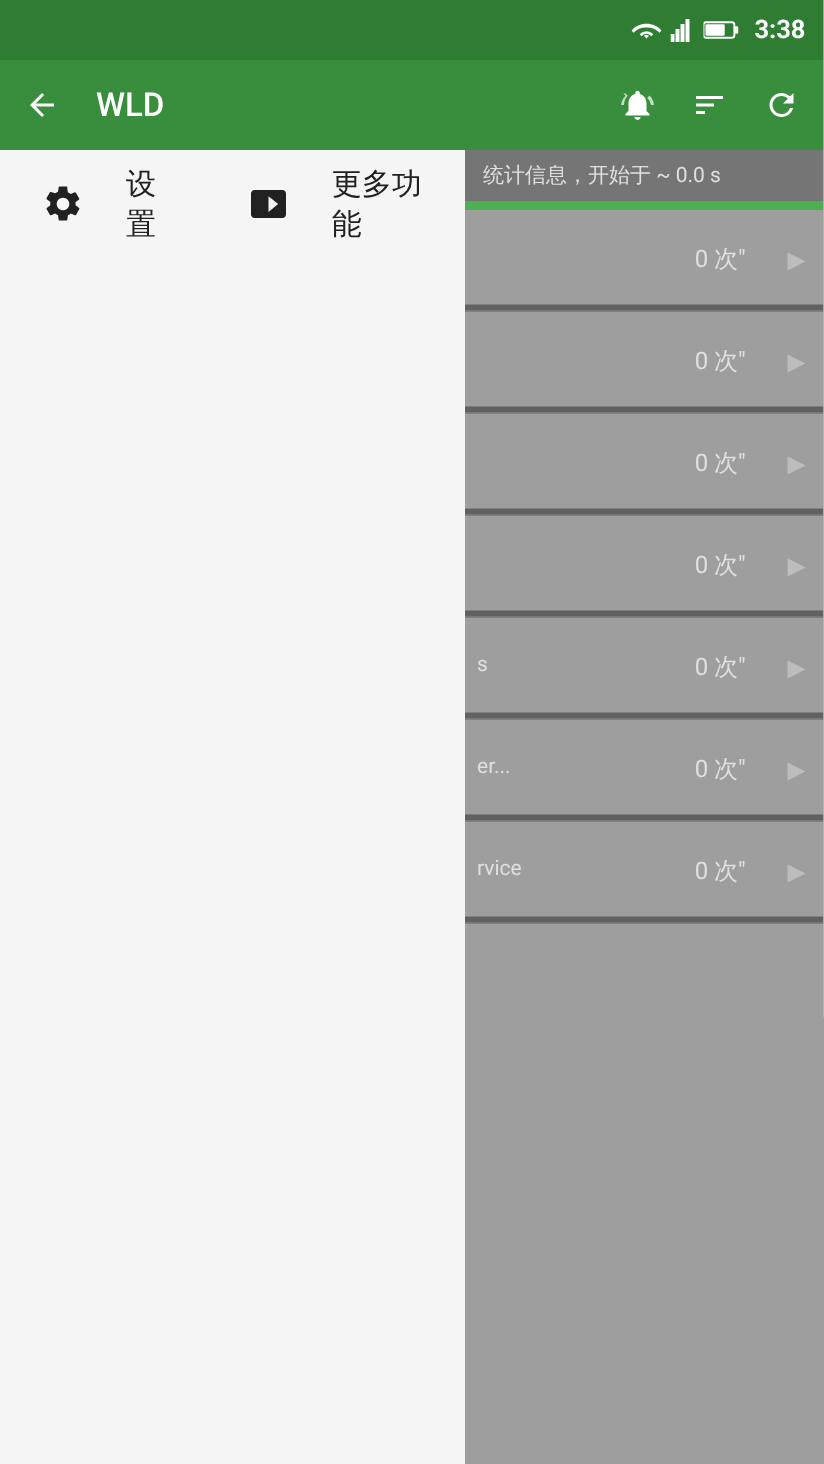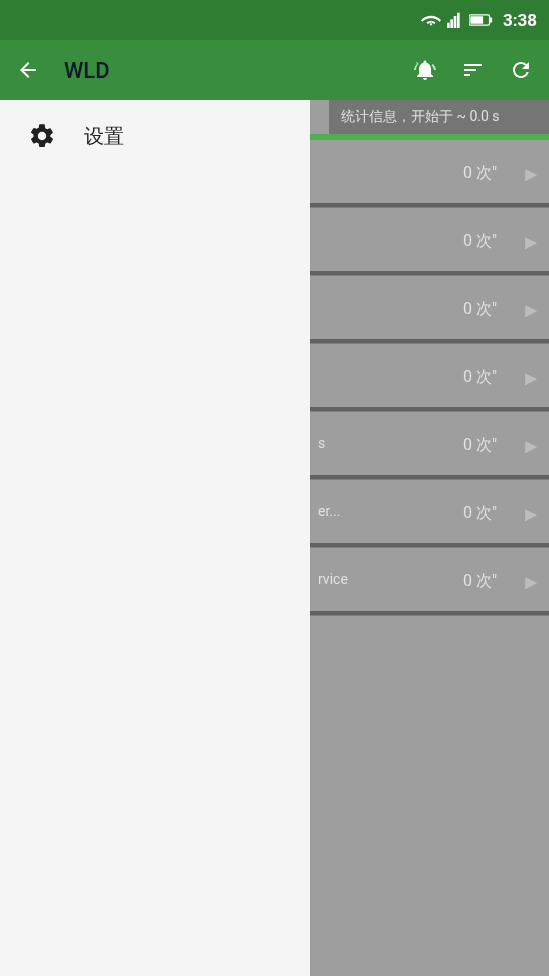--- a/index.html
+++ b/index.html
@@ -39,21 +39,21 @@
     .app-bar {
       width: 100%;
       height: 60px;
       background: #388e3c;
       display: flex;
       align-items: center;
       padding: 0 8px;
       gap: 16px;
     }
     .app-bar-title {
-      color: #0f172a;
+      color: #ffffff;
       font-size: 22px;
       font-weight: 500;
       flex: 1;
     }
     .app-bar-actions {
       display: flex;
       align-items: center;
       gap: 8px;
     }
     .icon-btn {
@@ -121,21 +121,20 @@
 
     
     .right-header {
       background: #757575;
       color: #e0e0e0;
       font-size: 14px;
       padding: 8px 12px;
       display: flex;
       justify-content: space-between;
       align-items: center;
-      margin-left: 19px;
     }
     .progress-bar {
       height: 6px;
       background: #4caf50;
       width: 100%;
     }
     .right-row {
       height: 68px;
       display: flex;
       align-items: center;
@@ -234,20 +233,28 @@
     <div class="menu-item">
       <div class="menu-icon">
         <svg width="28" height="28" viewBox="0 0 24 24" fill="#212121">
           <path d="M19.14 12.94c.04-.3.06-.61.06-.94 0-.32-.02-.64-.07-.94l2.03-1.58a.49.49 0 0 0 .12-.61l-1.92-3.32a.49.49 0 0 0-.59-.22l-2.39.96a7.02 7.02 0 0 0-1.62-.94l-.36-2.54A.484.484 0 0 0 14 2h-4a.484.484 0 0 0-.48.41l-.36 2.54a7.02 7.02 0 0 0-1.62.94L5.14 5.1a.49.49 0 0 0-.59.22L2.63 8.64a.49.49 0 0 0 .12.61l2.03 1.58c-.05.3-.07.63-.07.94s.02.64.07.94l-2.03 1.58a.49.49 0 0 0-.12.61l1.92 3.32c.12.22.37.29.59.22l2.39-.96c.5.36 1.04.67 1.62.94l.36 2.54c.05.24.27.41.48.41h4c.24 0 .44-.17.48-.41l.36-2.54a7.02 7.02 0 0 0 1.62-.94l2.39.96c.22.08.47 0 .59-.22l1.92-3.32a.49.49 0 0 0-.12-.61l-2.03-1.58zM12 15.6c-1.98 0-3.6-1.62-3.6-3.6s1.62-3.6 3.6-3.6 3.6 1.62 3.6 3.6-1.62 3.6-3.6 3.6z"></path>
         </svg>
       </div>
       <span class="menu-label">设置</span>
     </div>
 
 
+    <div class="menu-item">
+      <div class="menu-icon">
+        <svg width="28" height="28" viewBox="0 0 24 24" fill="#212121">
+          <path d="M20 4H4c-1.1 0-2 .9-2 2v12c0 1.1.9 2 2 2h16c1.1 0 2-.9 2-2V6c0-1.1-.9-2-2-2zm-8 12.5v-9l5.5 4.5-5.5 4.5z"></path>
+        </svg>
+      </div>
+      <span class="menu-label">更多功能</span>
+    </div>
 
 
 
   </div>
 
   <div class="right-panel">
     <div class="right-header">
       <span>统计信息，开始于 ~ 0.0 s</span>
     </div>
     <div class="progress-bar"></div>

